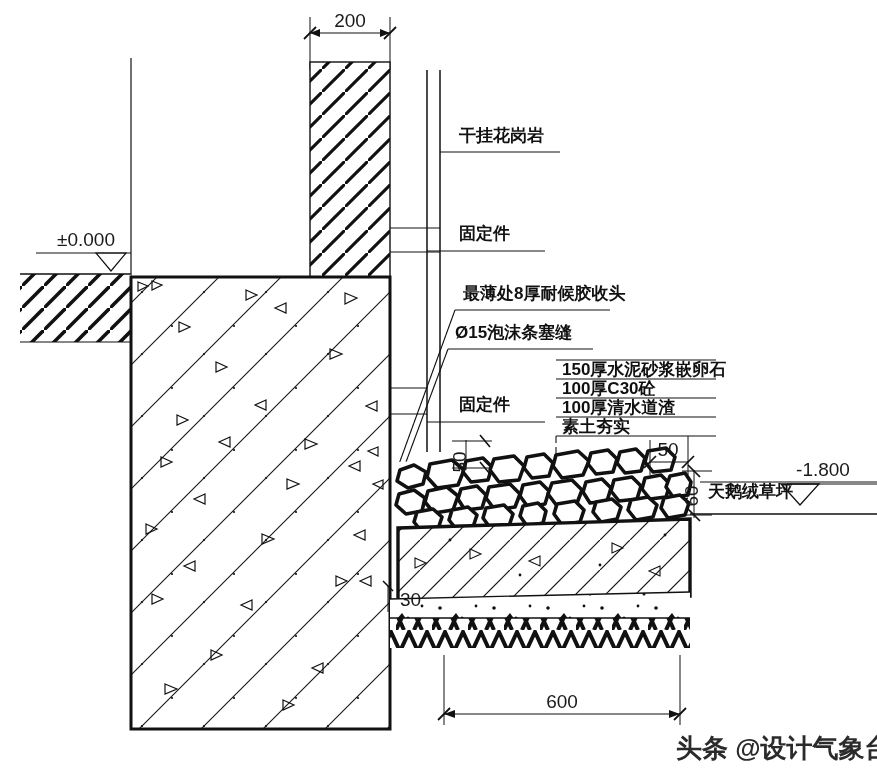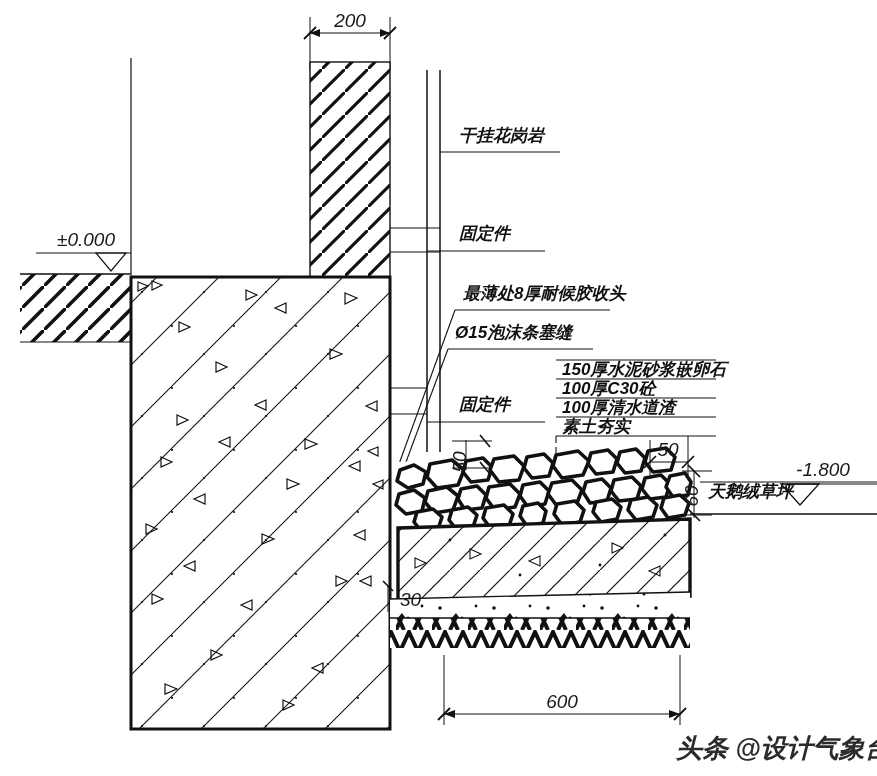--- a/index.html
+++ b/index.html
@@ -9,21 +9,20 @@
   }
   body {
     font-family: "Liberation Sans", sans-serif;
   }
   #stage {
     position: relative;
     width: 877px;
     height: 776px;
     background: #ffffff;
     overflow: hidden;
-    font-style: italic;
   }
   #stage svg {
     position: absolute;
     left: 0;
     top: 0;
   }
   .dimtxt {
     font-family: "Liberation Sans", sans-serif;
     font-size: 19px;
     fill: #1a1a1a;

